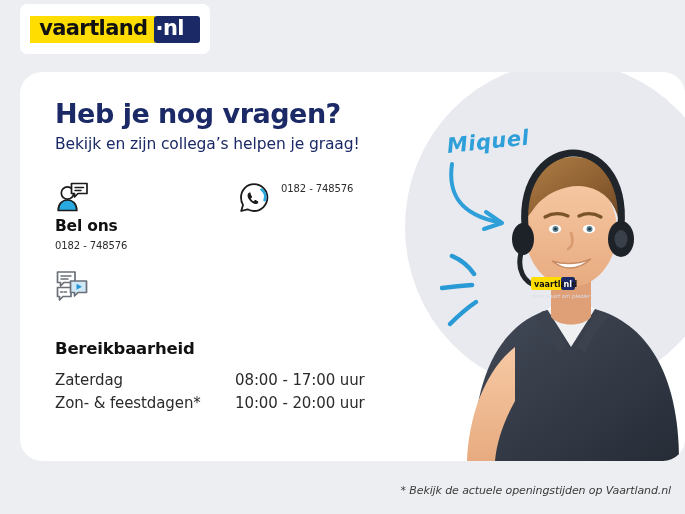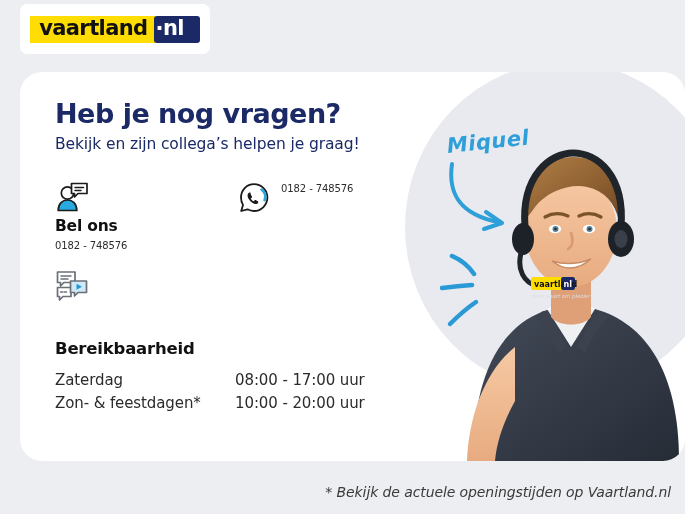--- a/index.html
+++ b/index.html
@@ -107,21 +107,21 @@
 
   
   .person{
     position:absolute;right:0px;bottom:0px;width:230px;height:390px;overflow:hidden;
   }
 
   
   .footnote{
     position:absolute;right:14px;top:484px;
     font-family:"DejaVu Sans", sans-serif;
-    font-style:italic;font-size:14px;color:#3a3a3a;letter-spacing:-0.1px;
+    font-style:italic;font-size:11px;color:#3a3a3a;letter-spacing:-0.1px;
   }
 </style>
 </head>
 <body>
 
 <div class="stage">
 
   <div class="logo-chip">
     <div class="logo-lockup">
       <div class="logo-yellow">

